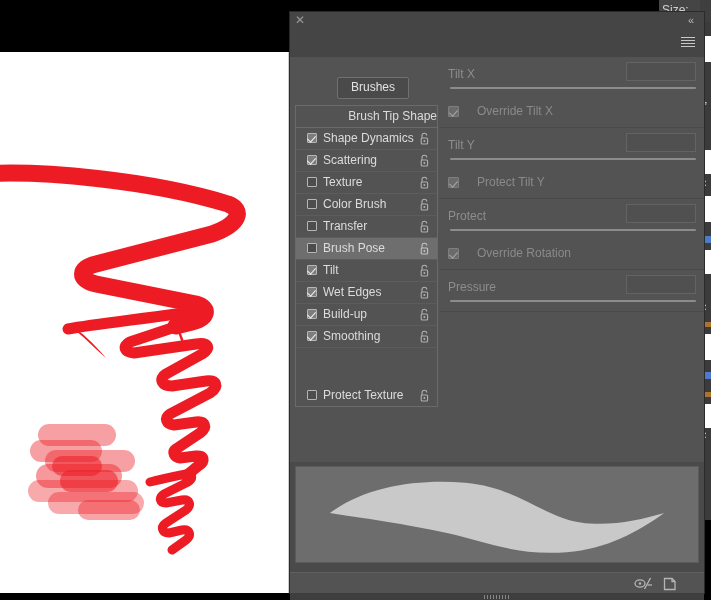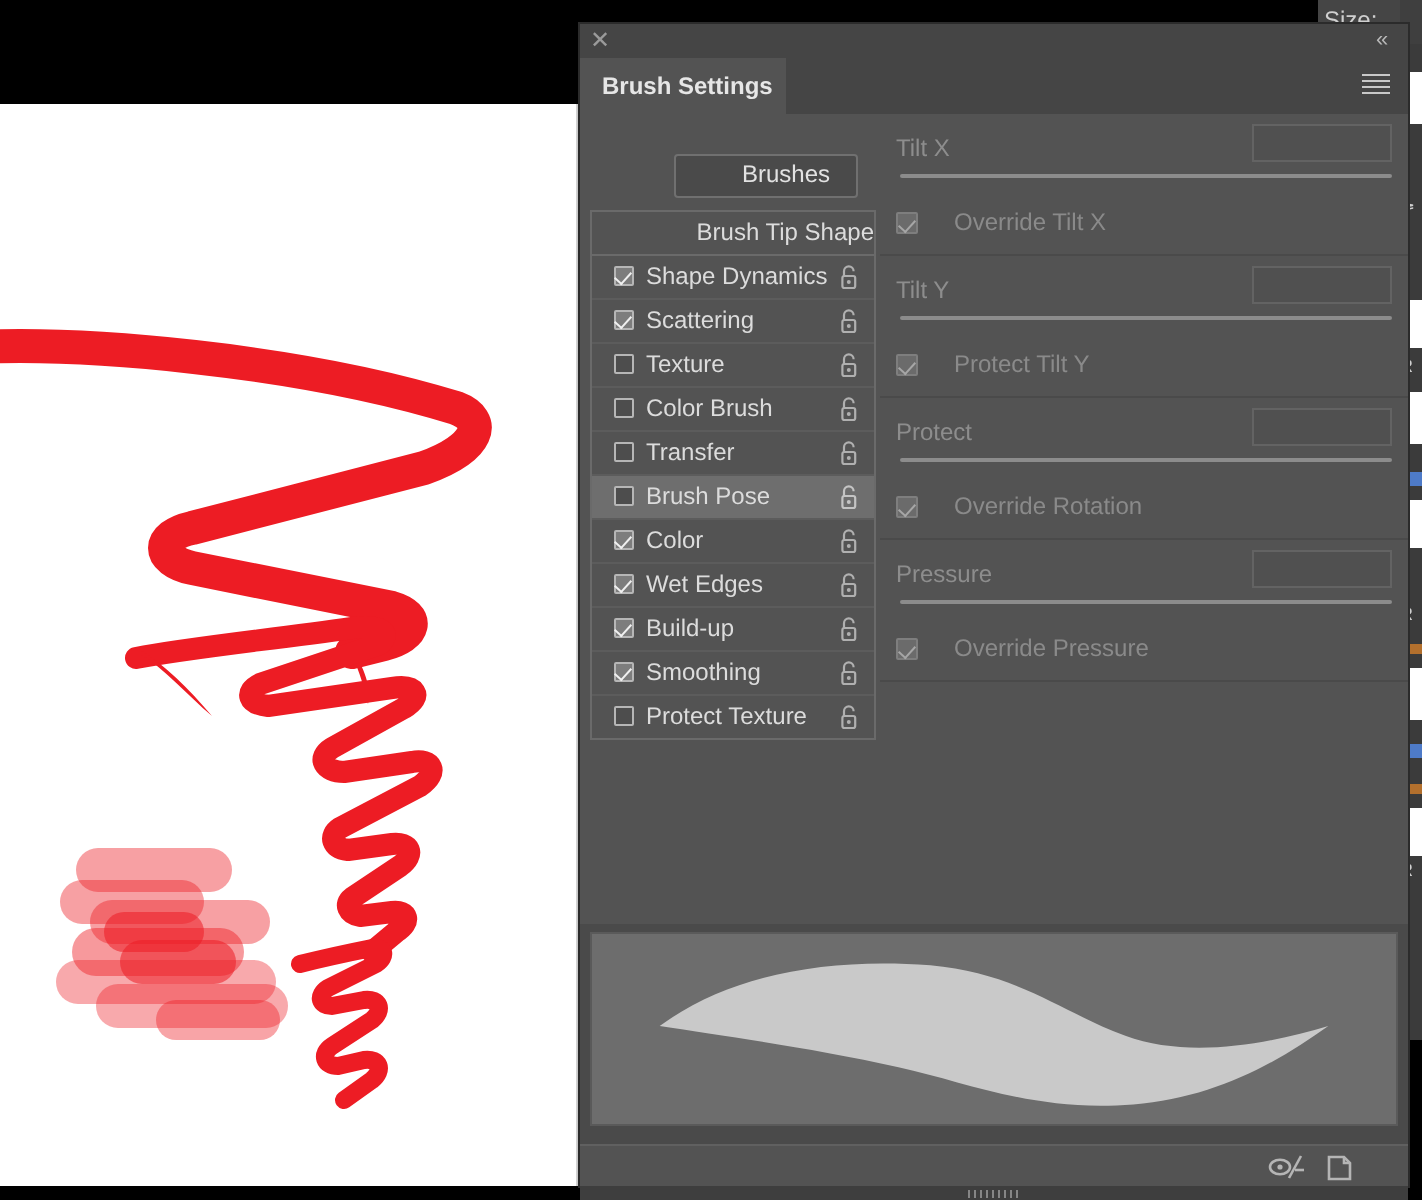--- a/index.html
+++ b/index.html
@@ -86,21 +86,21 @@
   
   #panel-body{
     position:absolute;left:0;top:45px;width:414px;height:405px;
     background:#535353;
   }
 
   
   #brushes-button{
     position:absolute;left:47px;top:20px;width:70px;height:20px;
     background:#4a4a4a;border:1px solid #707070;border-radius:2px;
-    color:#e2e2e2;font-size:12px;line-height:19px;text-align:center;cursor:pointer;padding-left:20px;
+    color:#e2e2e2;font-size:12px;line-height:19px;text-align:center;cursor:pointer;
   }
 
   
   #brush-options-list{
     position:absolute;left:5px;top:48px;width:143px;
     border:1px solid #6a6a6a;background:#535353;box-sizing:border-box;
   }
   #brush-tip-shape{
     height:21px;line-height:21px;text-align:right;color:#dcdcdc;font-size:12px;
     border-bottom:1px solid #6a6a6a;cursor:pointer;
@@ -250,21 +250,20 @@
 </div>
 
 <div id="brush-panel">
 
   <div id="panel-titlebar">
     <div id="panel-close">✕</div>
     <div id="panel-collapse">«</div>
   </div>
 
   <div id="panel-tabbar">
-    <div id="tab-brush-settings">Brush Settings</div>
     <div id="panel-menu-icon">
       <i></i>
         <i></i>
         <i></i>
         <i></i>
     </div>
   </div>
 
   <div id="panel-body">
 
@@ -329,21 +328,21 @@
         <span class="opt-label">Brush Pose</span>
         <svg class="opt-lock" viewBox="0 0 11 13">
           <path d="M3 6V3.6A2.4 2.4 0 0 1 7.8 3.6" fill="none" stroke="#c4c4c4" stroke-width="1.1"></path>
           <rect x="2.2" y="6" width="6.4" height="6" rx="1" fill="none" stroke="#c4c4c4" stroke-width="1.1"></rect>
           <circle cx="5.4" cy="9" r="1" fill="#c4c4c4"></circle>
         </svg>
       </div>
 
       <div class="opt-row checked">
         <span class="opt-check"></span>
-        <span class="opt-label">Color</span>
+        <span class="opt-label">Tilt</span>
         <svg class="opt-lock" viewBox="0 0 11 13">
           <path d="M3 6V3.6A2.4 2.4 0 0 1 7.8 3.6" fill="none" stroke="#b0b0b0" stroke-width="1.1"></path>
           <rect x="2.2" y="6" width="6.4" height="6" rx="1" fill="none" stroke="#b0b0b0" stroke-width="1.1"></rect>
           <circle cx="5.4" cy="9" r="1" fill="#b0b0b0"></circle>
         </svg>
       </div>
 
       <div class="opt-row checked">
         <span class="opt-check"></span>
         <span class="opt-label">Wet Edges</span>
@@ -367,21 +366,21 @@
       <div class="opt-row checked">
         <span class="opt-check"></span>
         <span class="opt-label">Smoothing</span>
         <svg class="opt-lock" viewBox="0 0 11 13">
           <path d="M3 6V3.6A2.4 2.4 0 0 1 7.8 3.6" fill="none" stroke="#b0b0b0" stroke-width="1.1"></path>
           <rect x="2.2" y="6" width="6.4" height="6" rx="1" fill="none" stroke="#b0b0b0" stroke-width="1.1"></rect>
           <circle cx="5.4" cy="9" r="1" fill="#b0b0b0"></circle>
         </svg>
       </div>
 
-      <div class="opt-row" style="border-bottom:none;">
+      <div class="opt-row" style="border-bottom:none;margin-top:37px;">
         <span class="opt-check"></span>
         <span class="opt-label">Protect Texture</span>
         <svg class="opt-lock" viewBox="0 0 11 13">
           <path d="M3 6V3.6A2.4 2.4 0 0 1 7.8 3.6" fill="none" stroke="#b0b0b0" stroke-width="1.1"></path>
           <rect x="2.2" y="6" width="6.4" height="6" rx="1" fill="none" stroke="#b0b0b0" stroke-width="1.1"></rect>
           <circle cx="5.4" cy="9" r="1" fill="#b0b0b0"></circle>
         </svg>
       </div>
     </div>
 
@@ -421,24 +420,20 @@
           <span class="ovr-check"></span>
           <span class="ovr-label">Override Rotation</span>
         </div>
       </div>
 
       <div class="ctrl-group">
         <div class="ctrl-slider-row">
           <span class="ctrl-name">Pressure</span>
           <span class="ctrl-value"></span>
           <span class="ctrl-track"></span>
-        </div>
-        <div class="ctrl-override-row">
-          <span class="ovr-check"></span>
-          <span class="ovr-label">Override Pressure</span>
         </div>
       </div>
 
     </div>
   </div>
 
   <div id="preview-zone">
     <div id="preview-box">
       <svg id="preview-stroke" viewBox="0 0 404 97" preserveAspectRatio="none">
         <path d="M34,47 C70,20 120,12 170,16 C214,20 236,40 268,52

